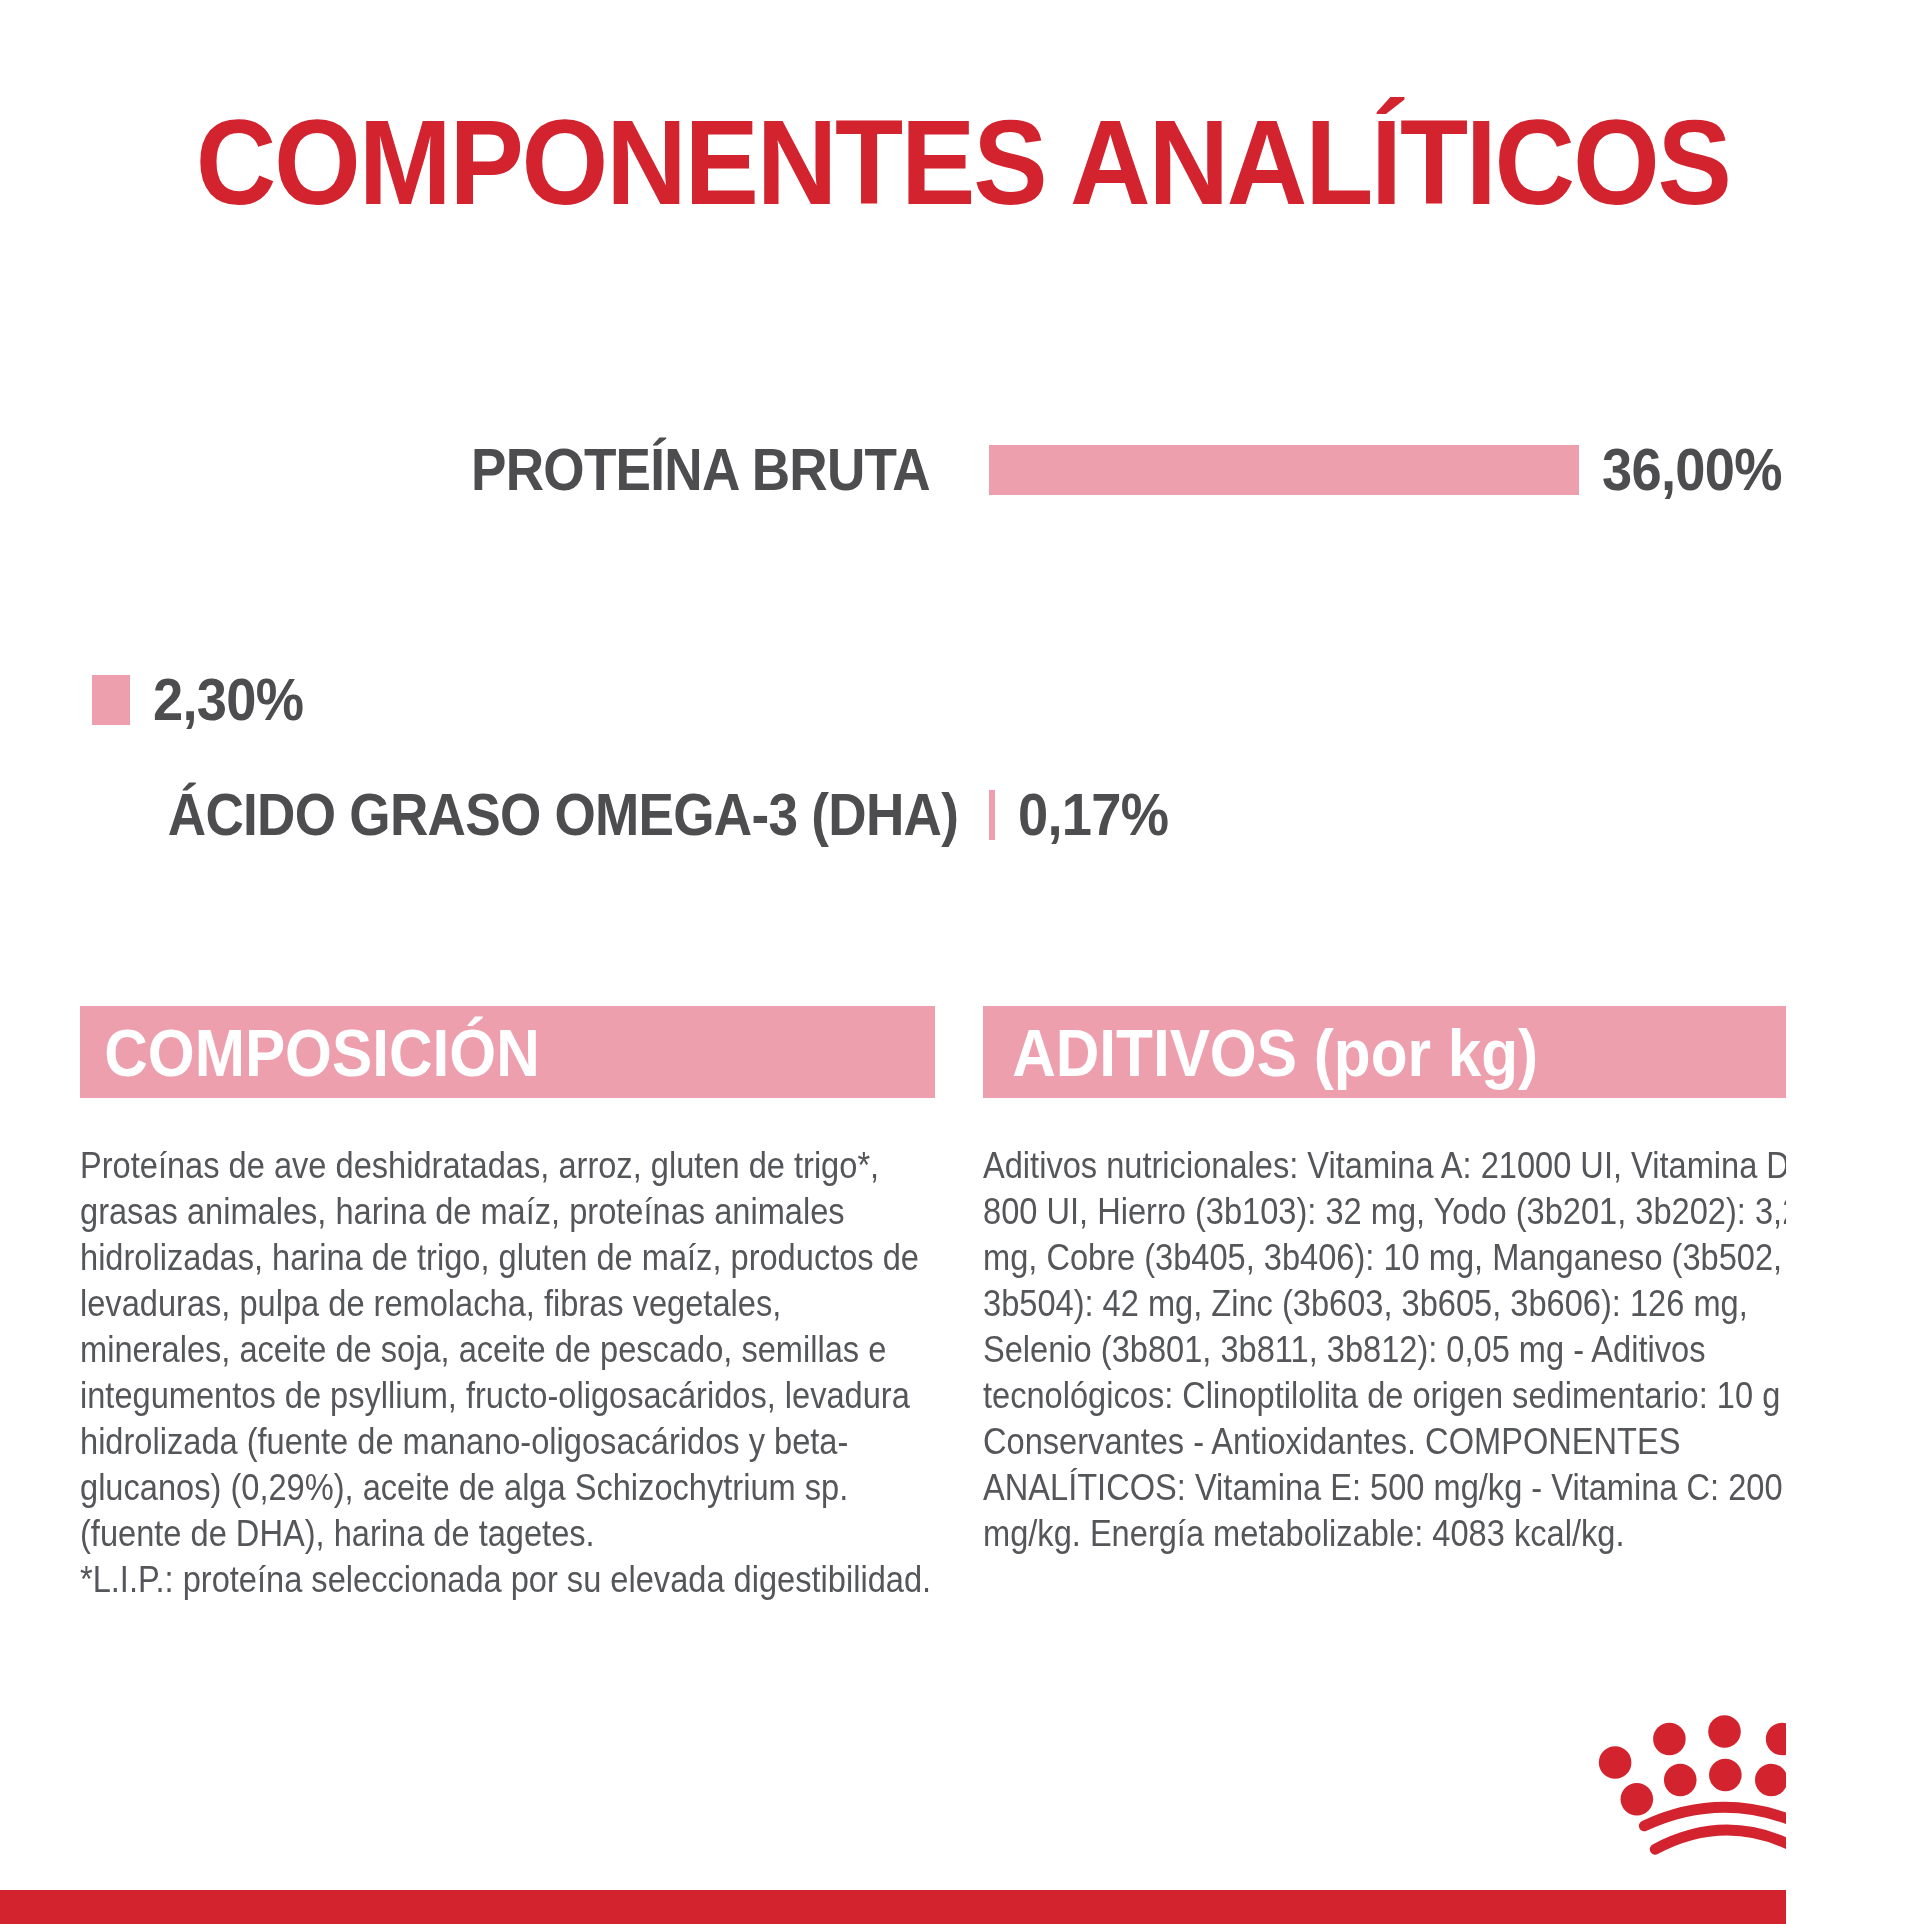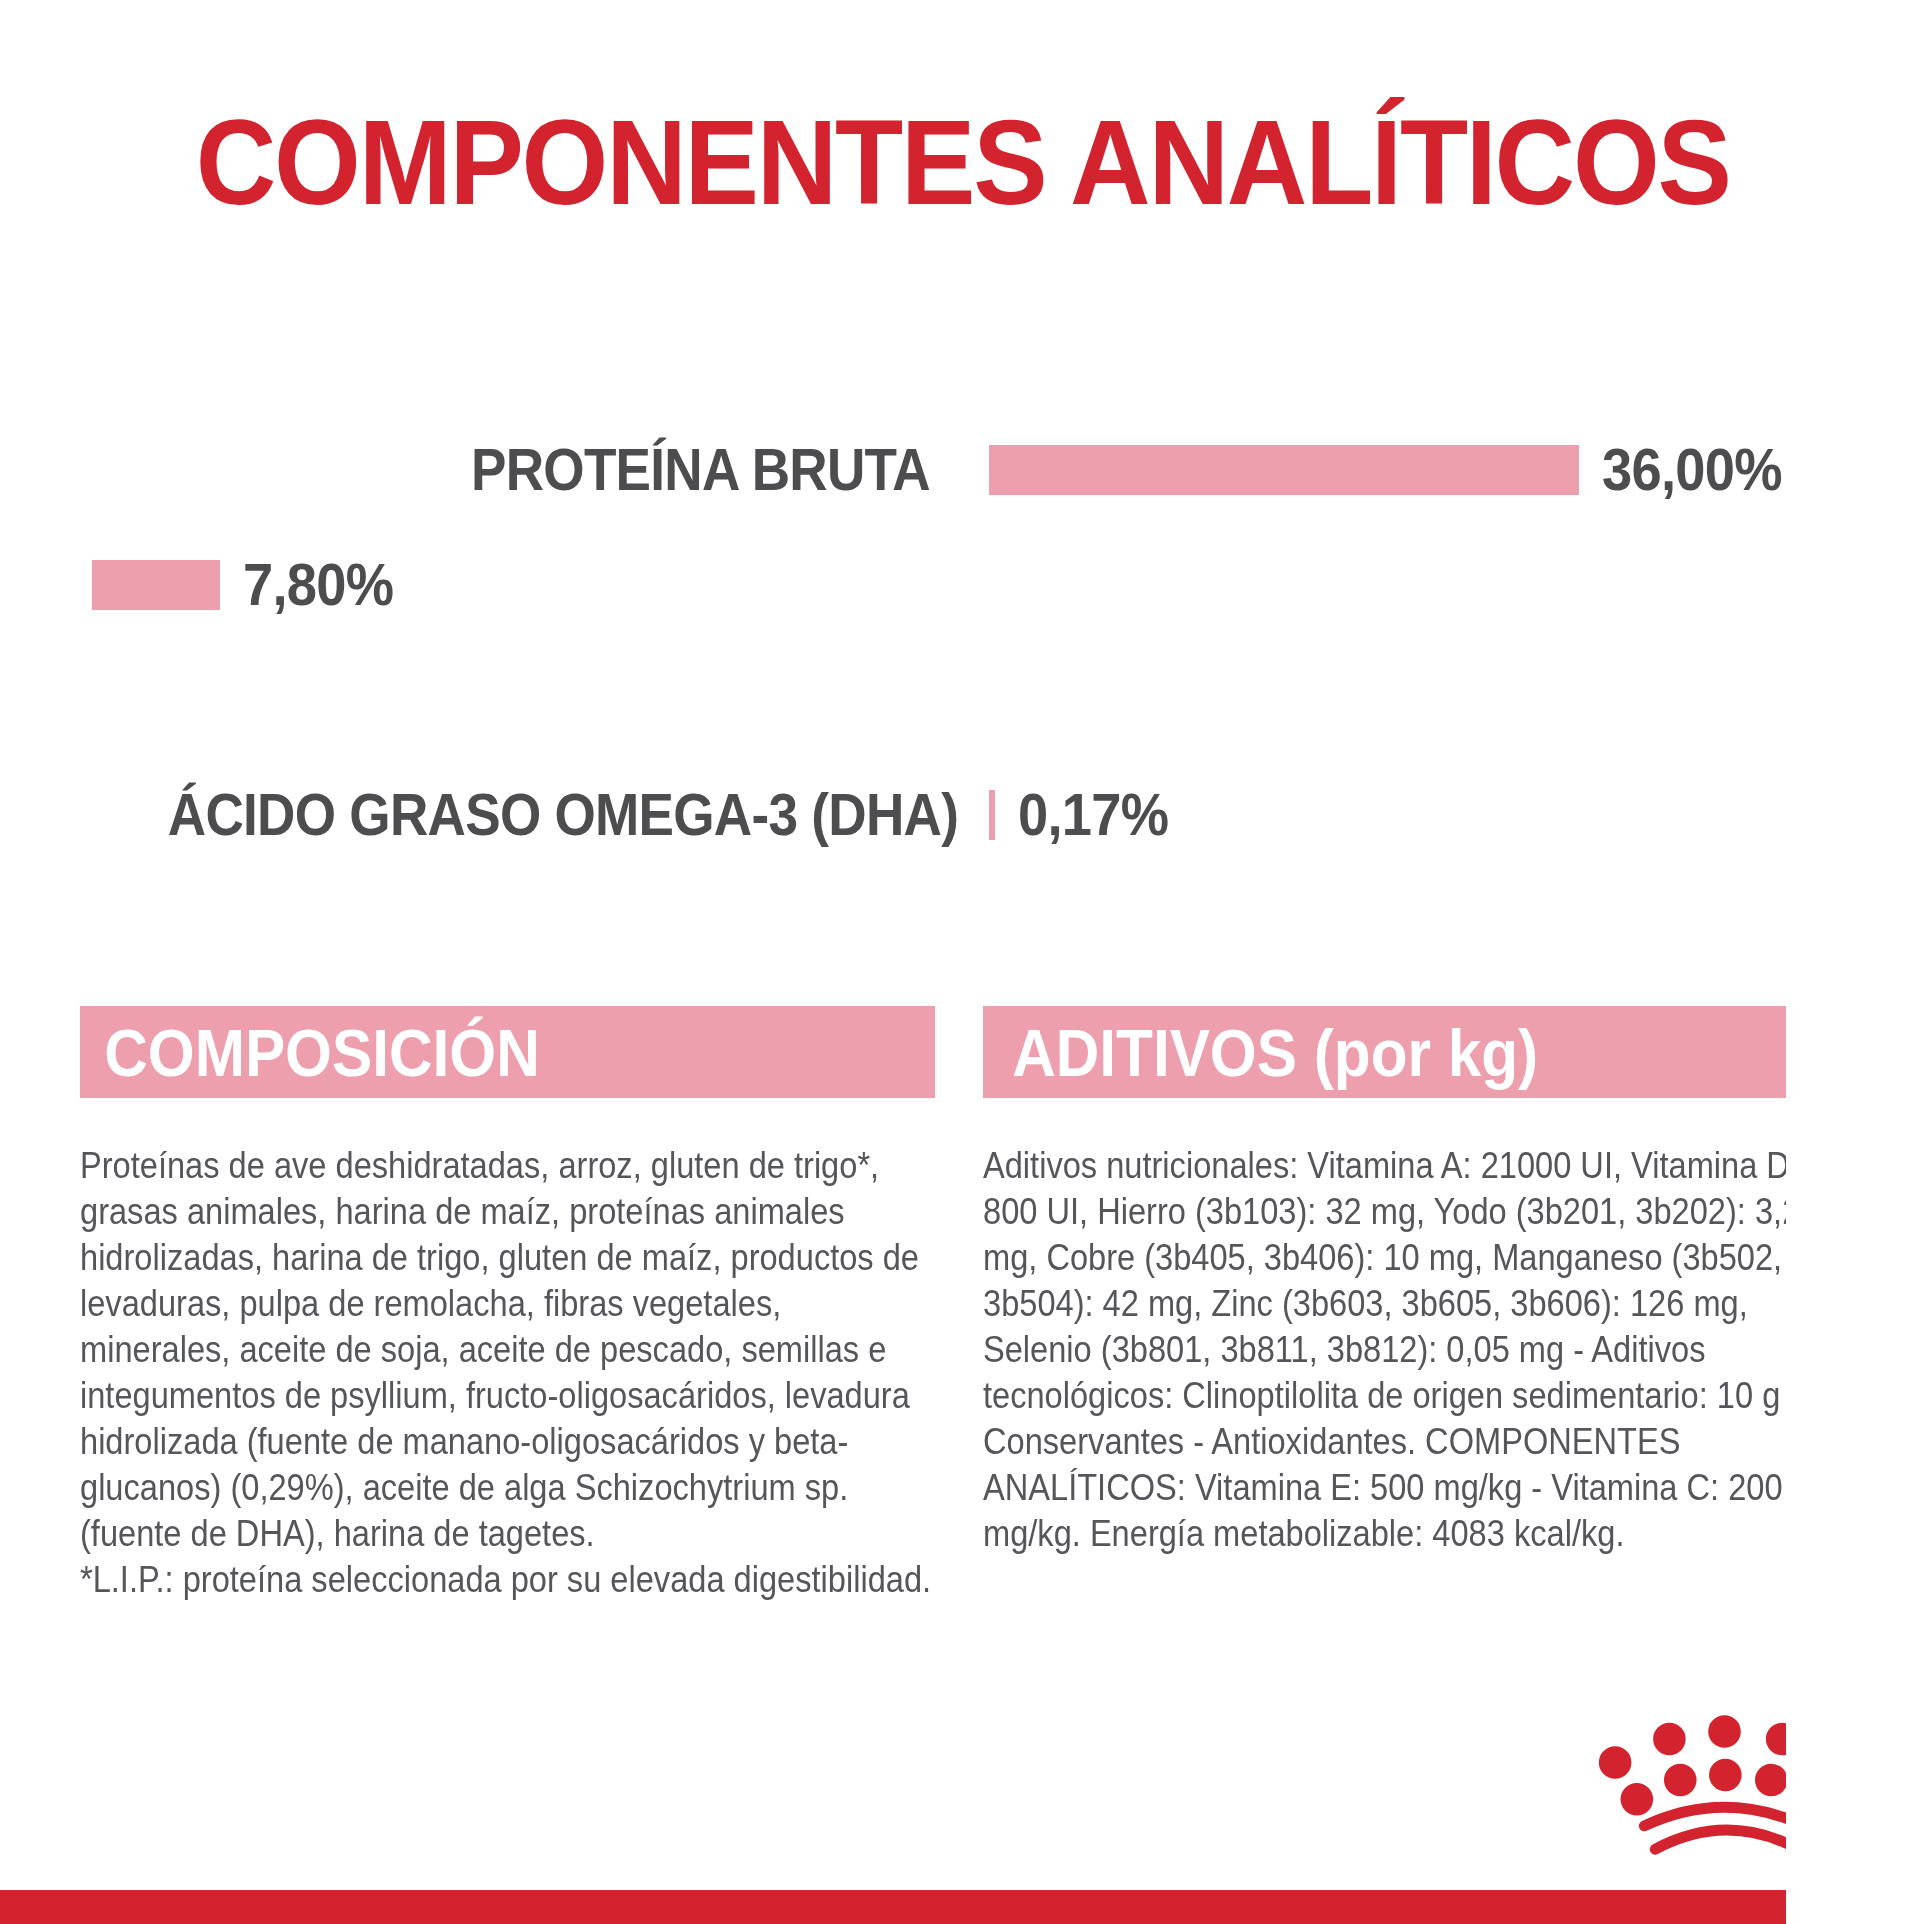--- a/index.html
+++ b/index.html
@@ -139,26 +139,26 @@
 
   <div class="chart">
       <div class="crow">
         <div class="clabel"><span class="cond-r">PROTEÍNA BRUTA</span></div>
         <div class="cbarwrap">
           <div class="cbar" style="width: 590px; background: rgb(238, 159, 174);"></div>
           <div class="cvalue cond-l">36,00%</div>
         </div>
       </div>
       <div class="crow">
+      </div>
+      <div class="crow">
         <div class="cbarwrap">
-          <div class="cbar" style="width: 128px; background: rgb(238, 159, 174);"></div>
-          <div class="cvalue cond-l">7,80%</div>
+          <div class="cbar" style="width: 38px; background: rgb(238, 159, 174);"></div>
+          <div class="cvalue cond-l">2,30%</div>
         </div>
-      </div>
-      <div class="crow">
       </div>
       <div class="crow">
         <div class="clabel"><span class="cond-r">ÁCIDO GRASO OMEGA-3 (DHA)</span></div>
         <div class="cbarwrap">
           <div class="cbar" style="width: 6.4px; background: rgb(238, 159, 174);"></div>
           <div class="cvalue cond-l">0,17%</div>
         </div>
       </div>
     </div>
 

